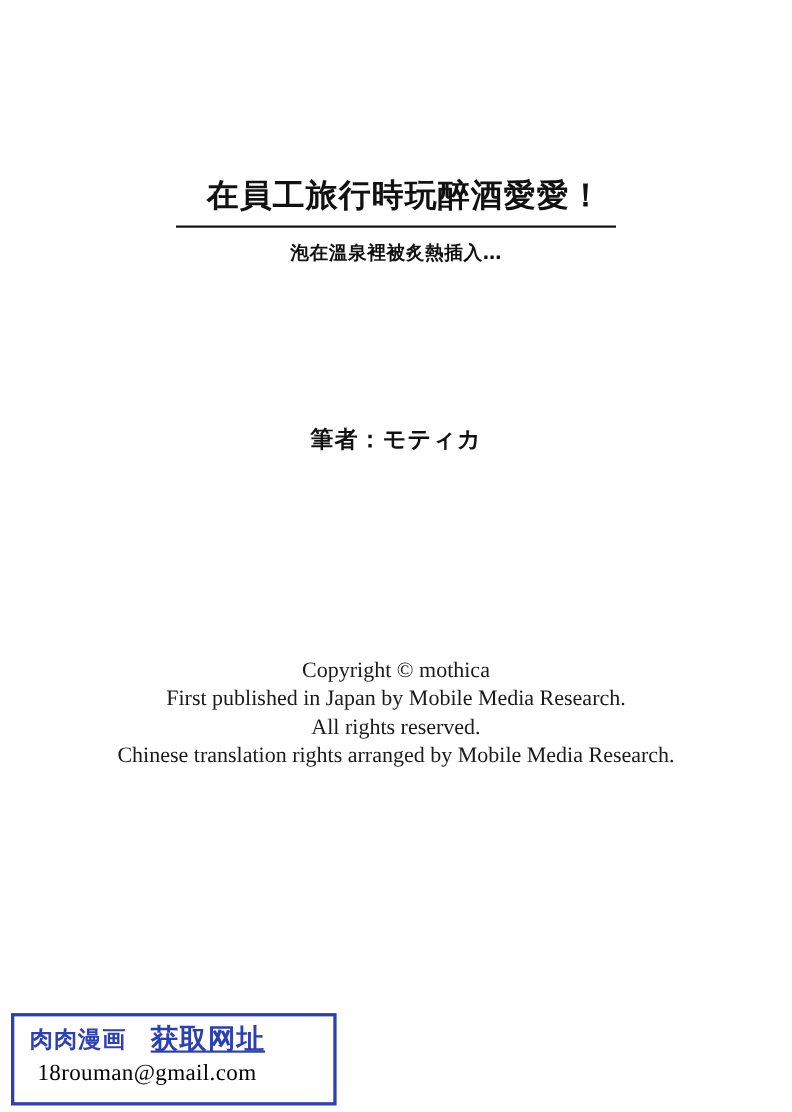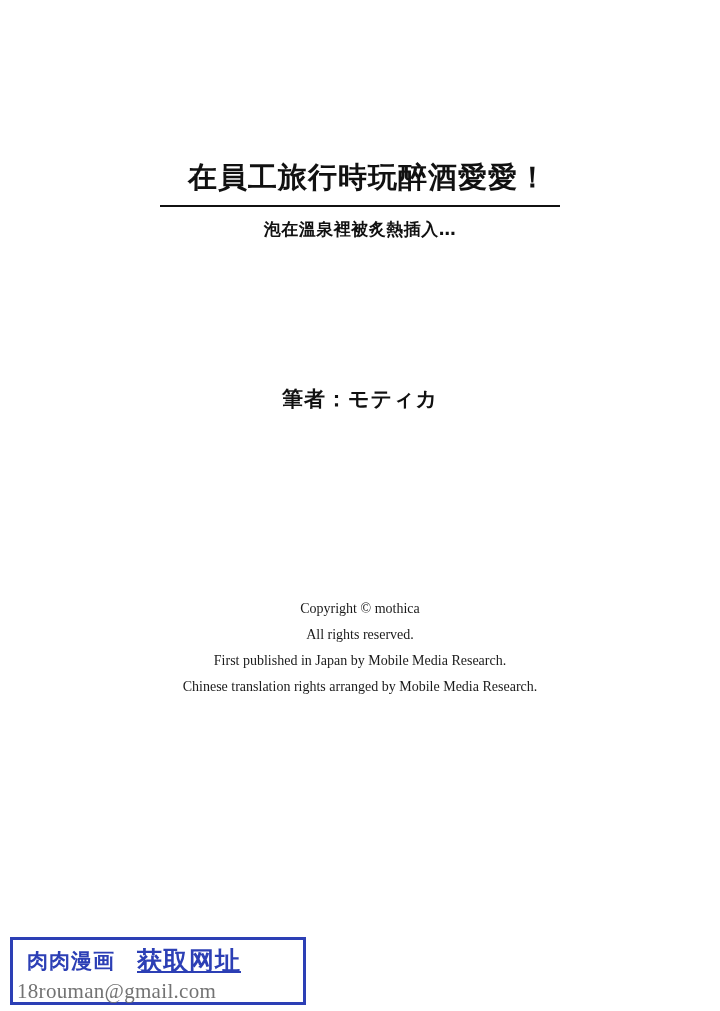--- a/index.html
+++ b/index.html
@@ -83,34 +83,34 @@
     letter-spacing: 1px;
   }
 
   .copyright-block {
     position: absolute;
     top: 596px;
     left: 0;
     right: 0;
     text-align: center;
     font-family: "Liberation Serif", serif;
-    font-size: 14px;
+    font-size: 20px;
     line-height: 26px;
     color: #1a1a1a;
   }
   .copyright-block div {
     white-space: nowrap;
   }
 
   .watermark {
     position: absolute;
     left: 10px;
     bottom: 6px;
     width: 296px;
-    height: 68px;
+    height: 84px;
     border: 3px solid #2c3fb5;
     background: #ffffff;
     box-sizing: border-box;
   }
   .watermark-row1 {
     display: flex;
     align-items: center;
     gap: 22px;
     padding: 4px 0 0 14px;
   }
@@ -125,44 +125,44 @@
     font-family: "DejaVu Sans", sans-serif;
     font-weight: bold;
     font-size: 25px;
     color: #2c3fb5;
     letter-spacing: 1px;
     text-decoration: underline;
   }
   .wm-email {
     font-family: "Liberation Serif", serif;
     font-size: 21px;
-    color: #737373;
-    padding-left: 4px;
+    color: #000000;
+    padding-left: 21px;
     padding-top: 2px;
     letter-spacing: 0.3px;
   }
 </style>
 </head>
 <body>
 
 <div class="page">
 
   <div class="title-block">
     <h1 class="main-title">在員工旅行時玩醉酒愛愛！</h1>
     <div class="title-rule"></div>
     <h2 class="subtitle">泡在溫泉裡被炙熱插入…</h2>
   </div>
 
 
   <div class="author">筆者：モティカ</div>
 
   <div class="copyright-block">
     <div>Copyright © mothica</div>
+    <div>First published in Japan by Mobile Media Research.</div>
     <div>All rights reserved.</div>
-    <div>First published in Japan by Mobile Media Research.</div>
     <div>Chinese translation rights arranged by Mobile Media Research.</div>
   </div>
 
   <div class="watermark">
     <div class="watermark-row1">
       <span class="wm-brand">肉肉漫画</span>
       <span class="wm-action">获取网址</span>
     </div>
     <div class="wm-email">18rouman@gmail.com</div>
   </div>

